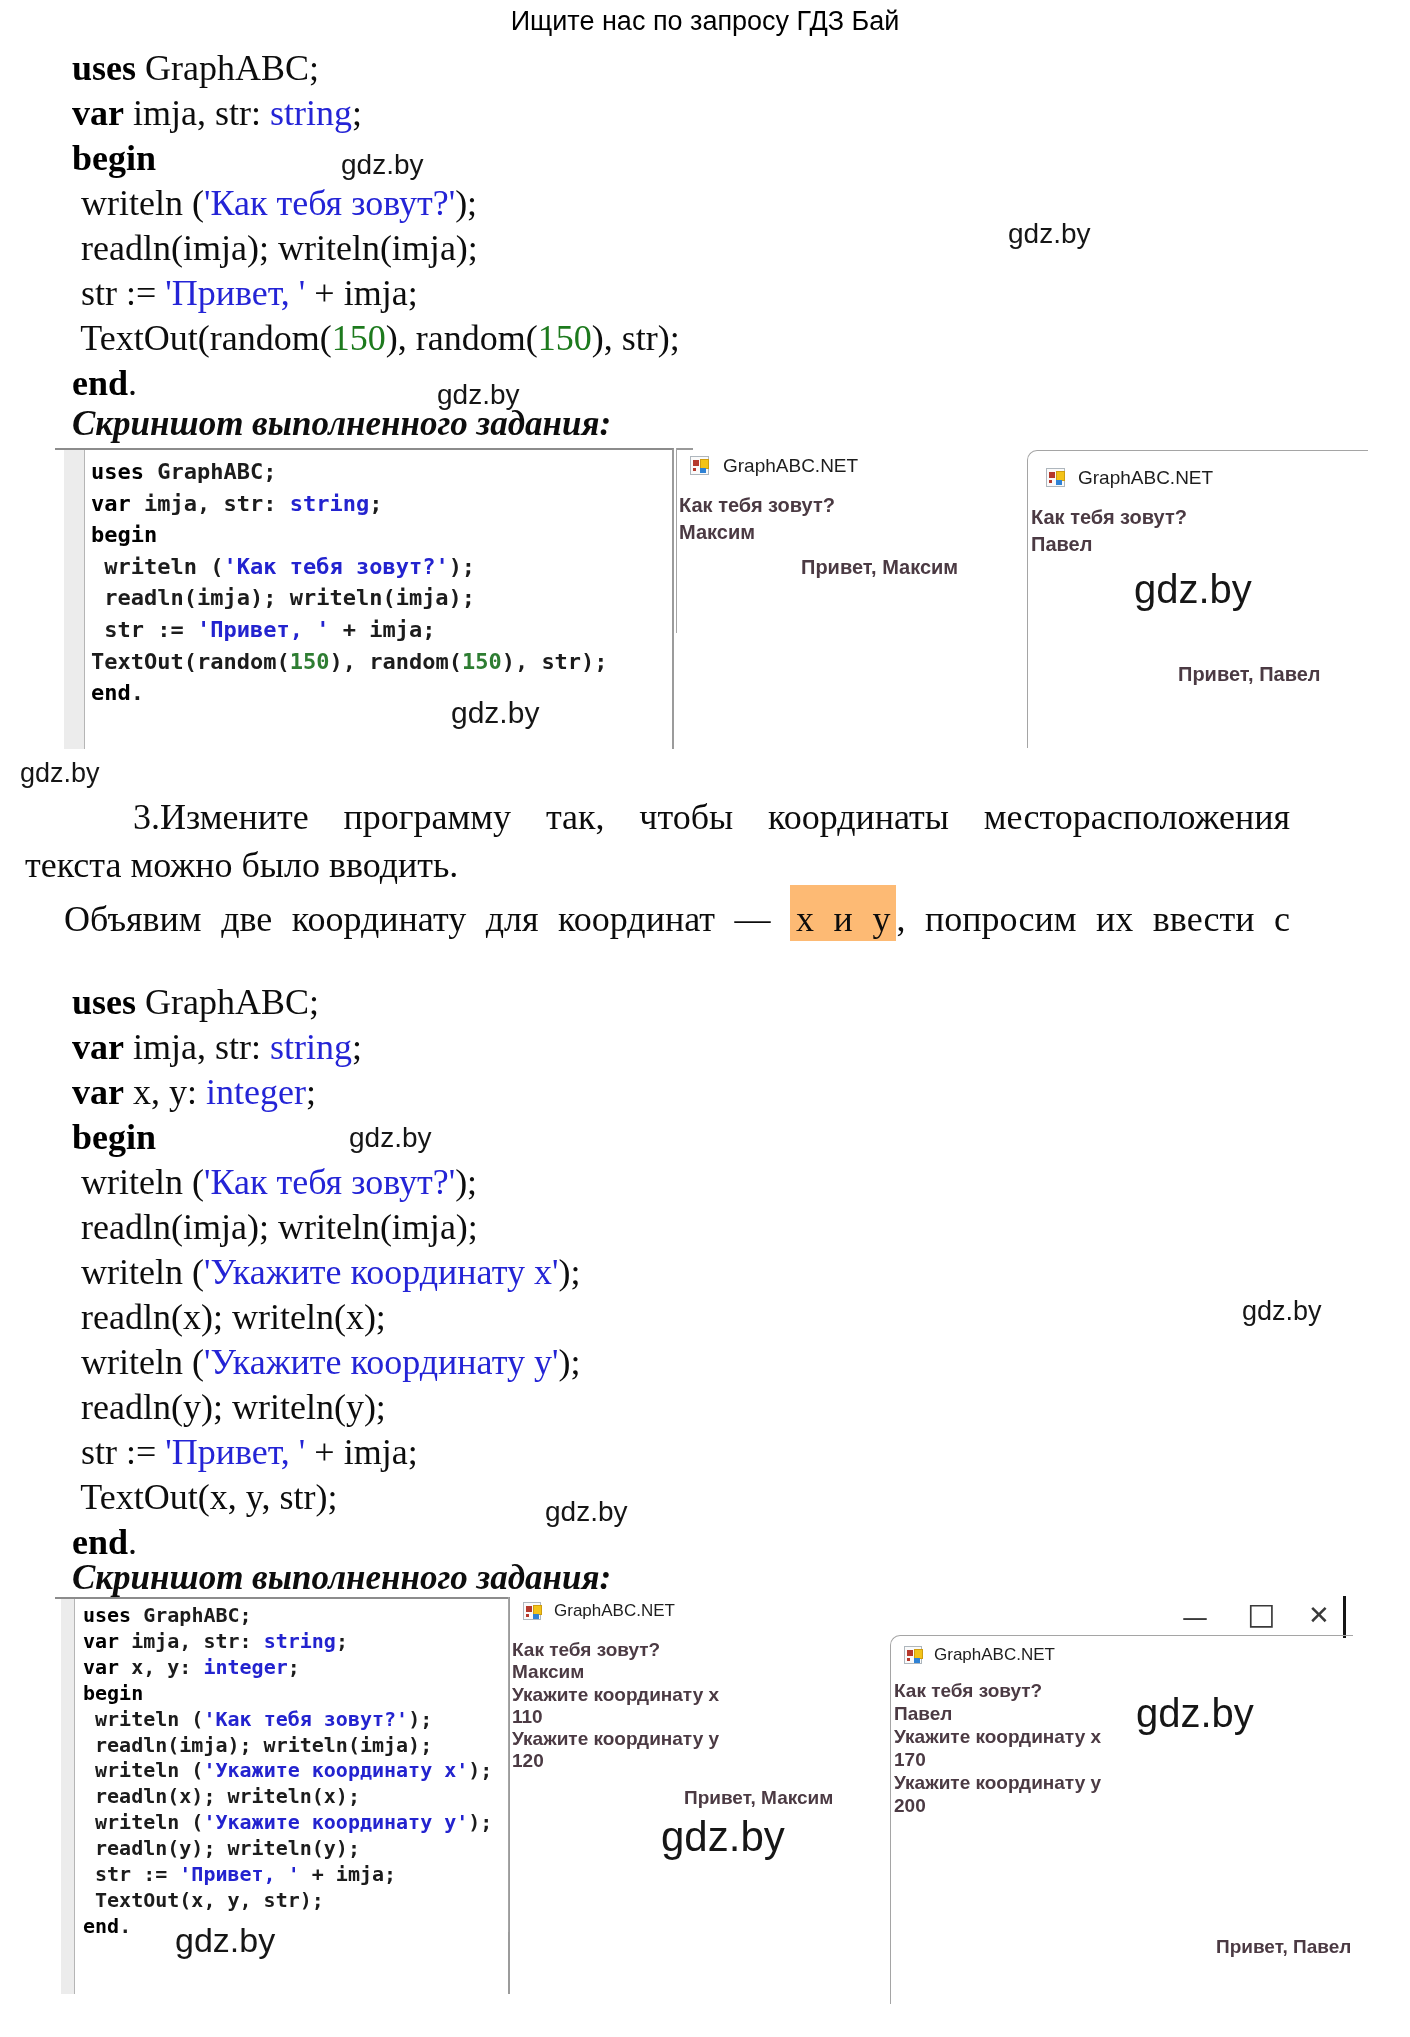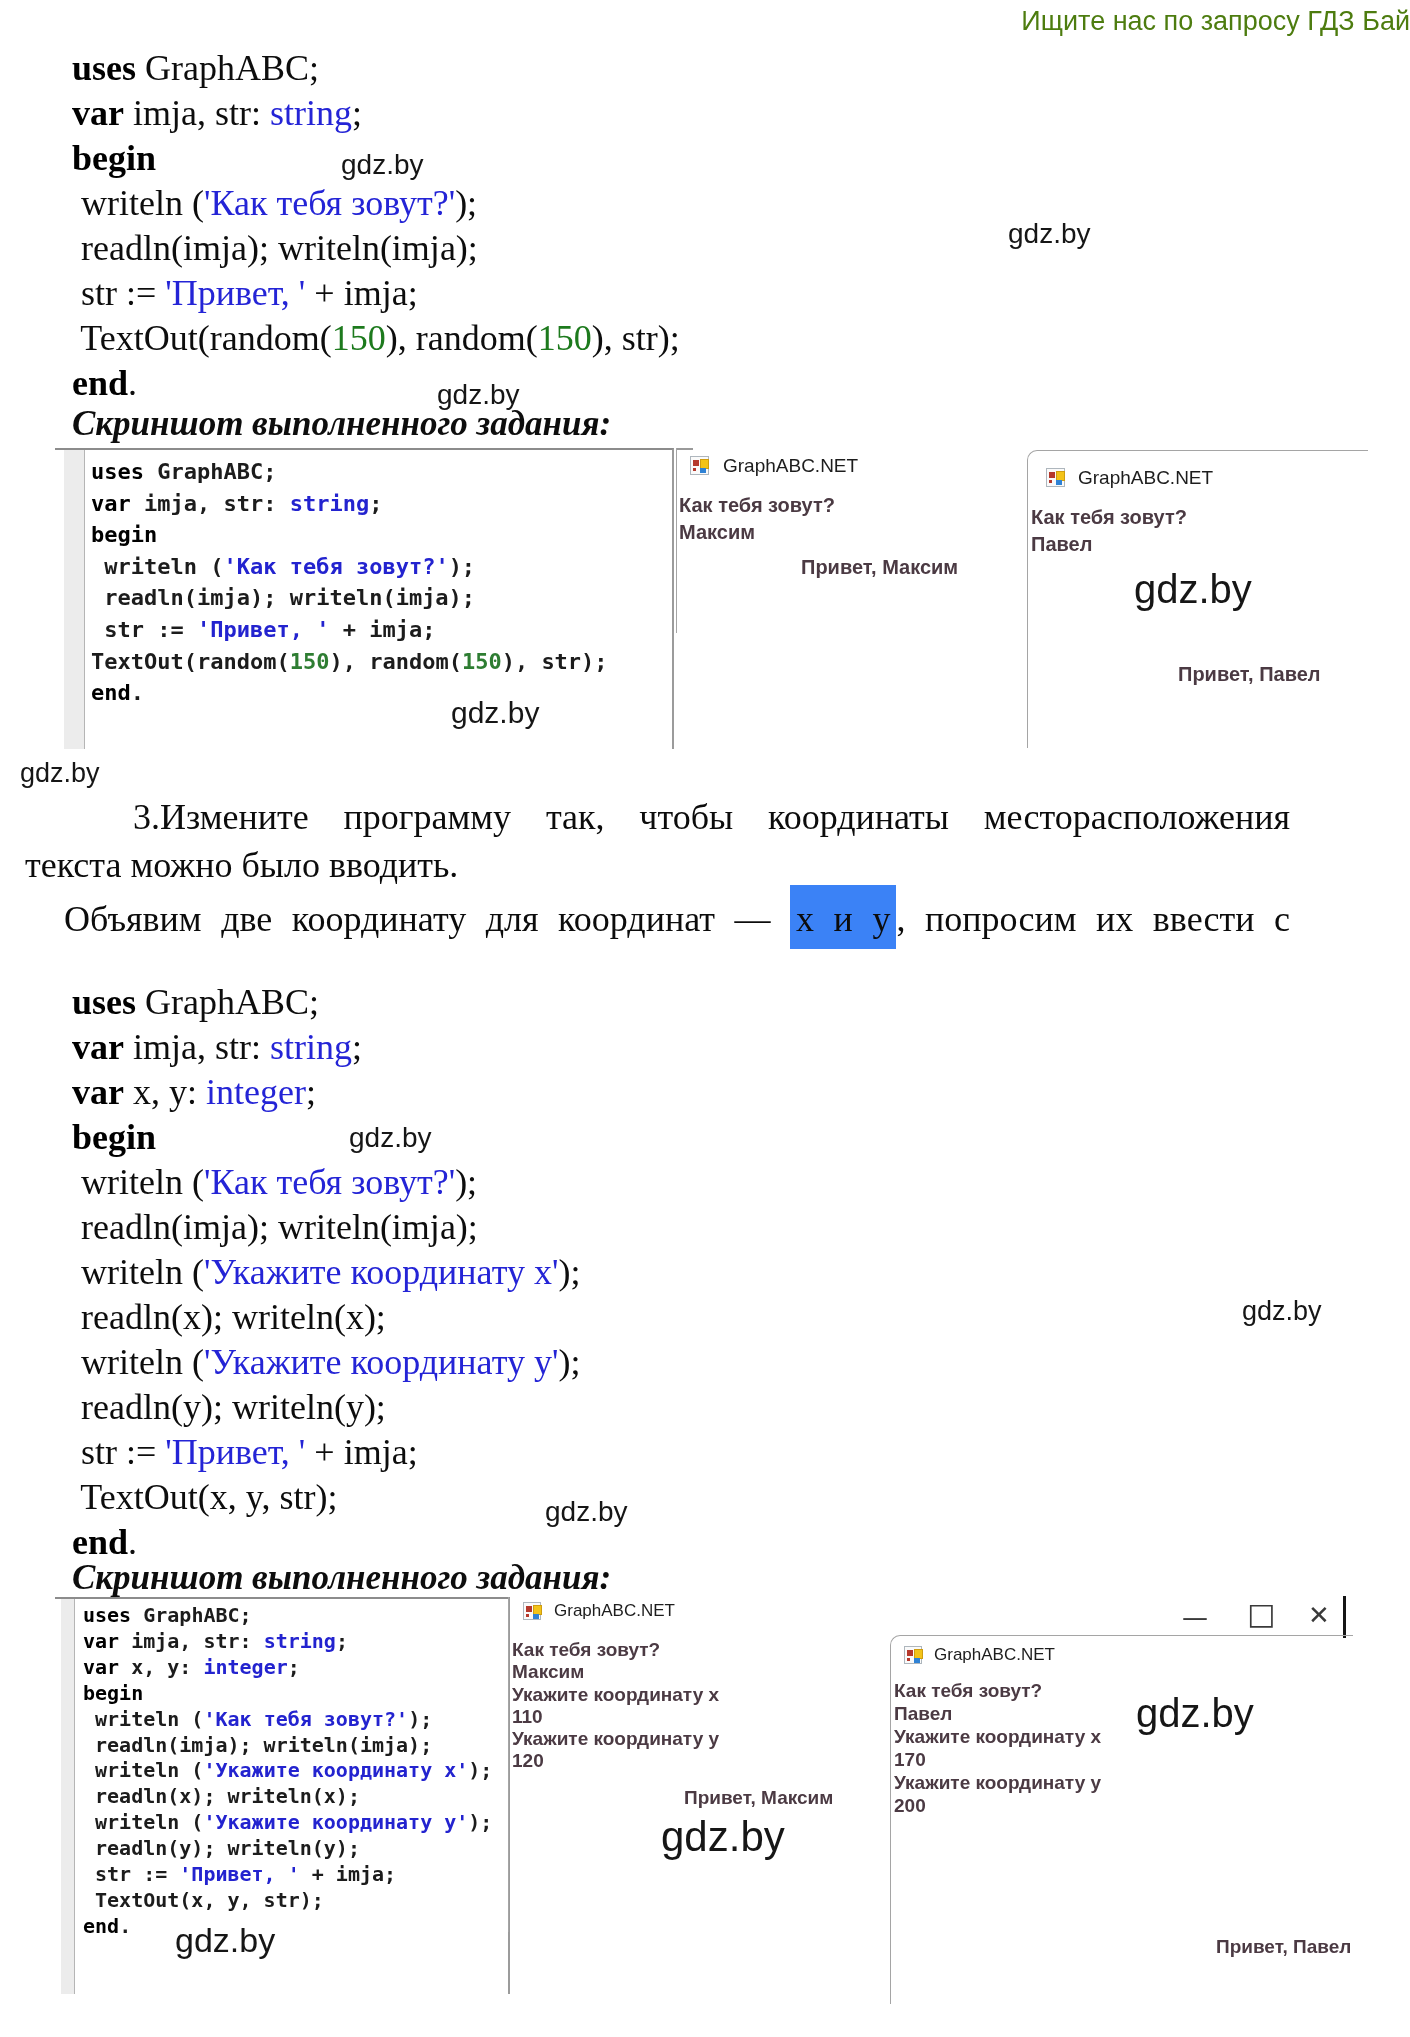--- a/index.html
+++ b/index.html
@@ -1,37 +1,37 @@
 <!DOCTYPE html>
 <html><head>
 <meta charset="utf-8">
 <style>
   html,body{margin:0;padding:0;background:#ffffff;}
   .page{position:relative;width:1410px;height:2037px;background:#ffffff;overflow:hidden;
         font-family:"Liberation Serif",serif;}
 
   
-  .banner-top{position:absolute;top:6px;left:0;width:100%;text-align:right;
-    font-family:"Liberation Sans",sans-serif;font-size:27px;color:#4d7c0f;}
+  .banner-top{position:absolute;top:6px;left:0;width:100%;text-align:center;
+    font-family:"Liberation Sans",sans-serif;font-size:27px;color:#000000;}
   .banner-bottom{position:absolute;top:1998px;left:0;width:100%;text-align:center;
     font-family:"Liberation Sans",sans-serif;font-size:24px;color:#5b2e90;}
 
   
   .print-code{position:absolute;font-size:36px;line-height:45px;color:#0d0d0d;white-space:pre;}
   .print-code .c-kw{font-weight:bold;color:#000;}
   .print-code .c-s{color:#2424d6;}
   .print-code .c-n{color:#1d7a1d;}
 
   
   .caption{position:absolute;font-size:35px;font-weight:bold;font-style:italic;color:#0d0d0d;}
 
   
   .para{position:absolute;font-size:36px;color:#0c0c0c;line-height:42px;}
   .just{text-align:justify;text-align-last:justify;}
-  .hl{background:#3b82f6;padding:14px 6px 10px 6px;}
+  .hl{background:#fdba74;padding:14px 6px 2px 6px;}
 
   
   .wm{position:absolute;font-family:"Liberation Sans",sans-serif;color:#161616;white-space:nowrap;}
 
   
   .codebox{position:absolute;background:#fff;border-top:2px solid #8c8c8c;border-right:2px solid #9b9b9b;}
   .gutter{position:absolute;top:0;bottom:0;background:#ececec;border-right:1px solid #b5b5b5;}
   .mono-code{position:absolute;font-family:"DejaVu Sans Mono",monospace;font-weight:bold;
     color:#1c1c1c;white-space:pre;}
   #shot1-code{font-size:22px;line-height:31.6px;}

